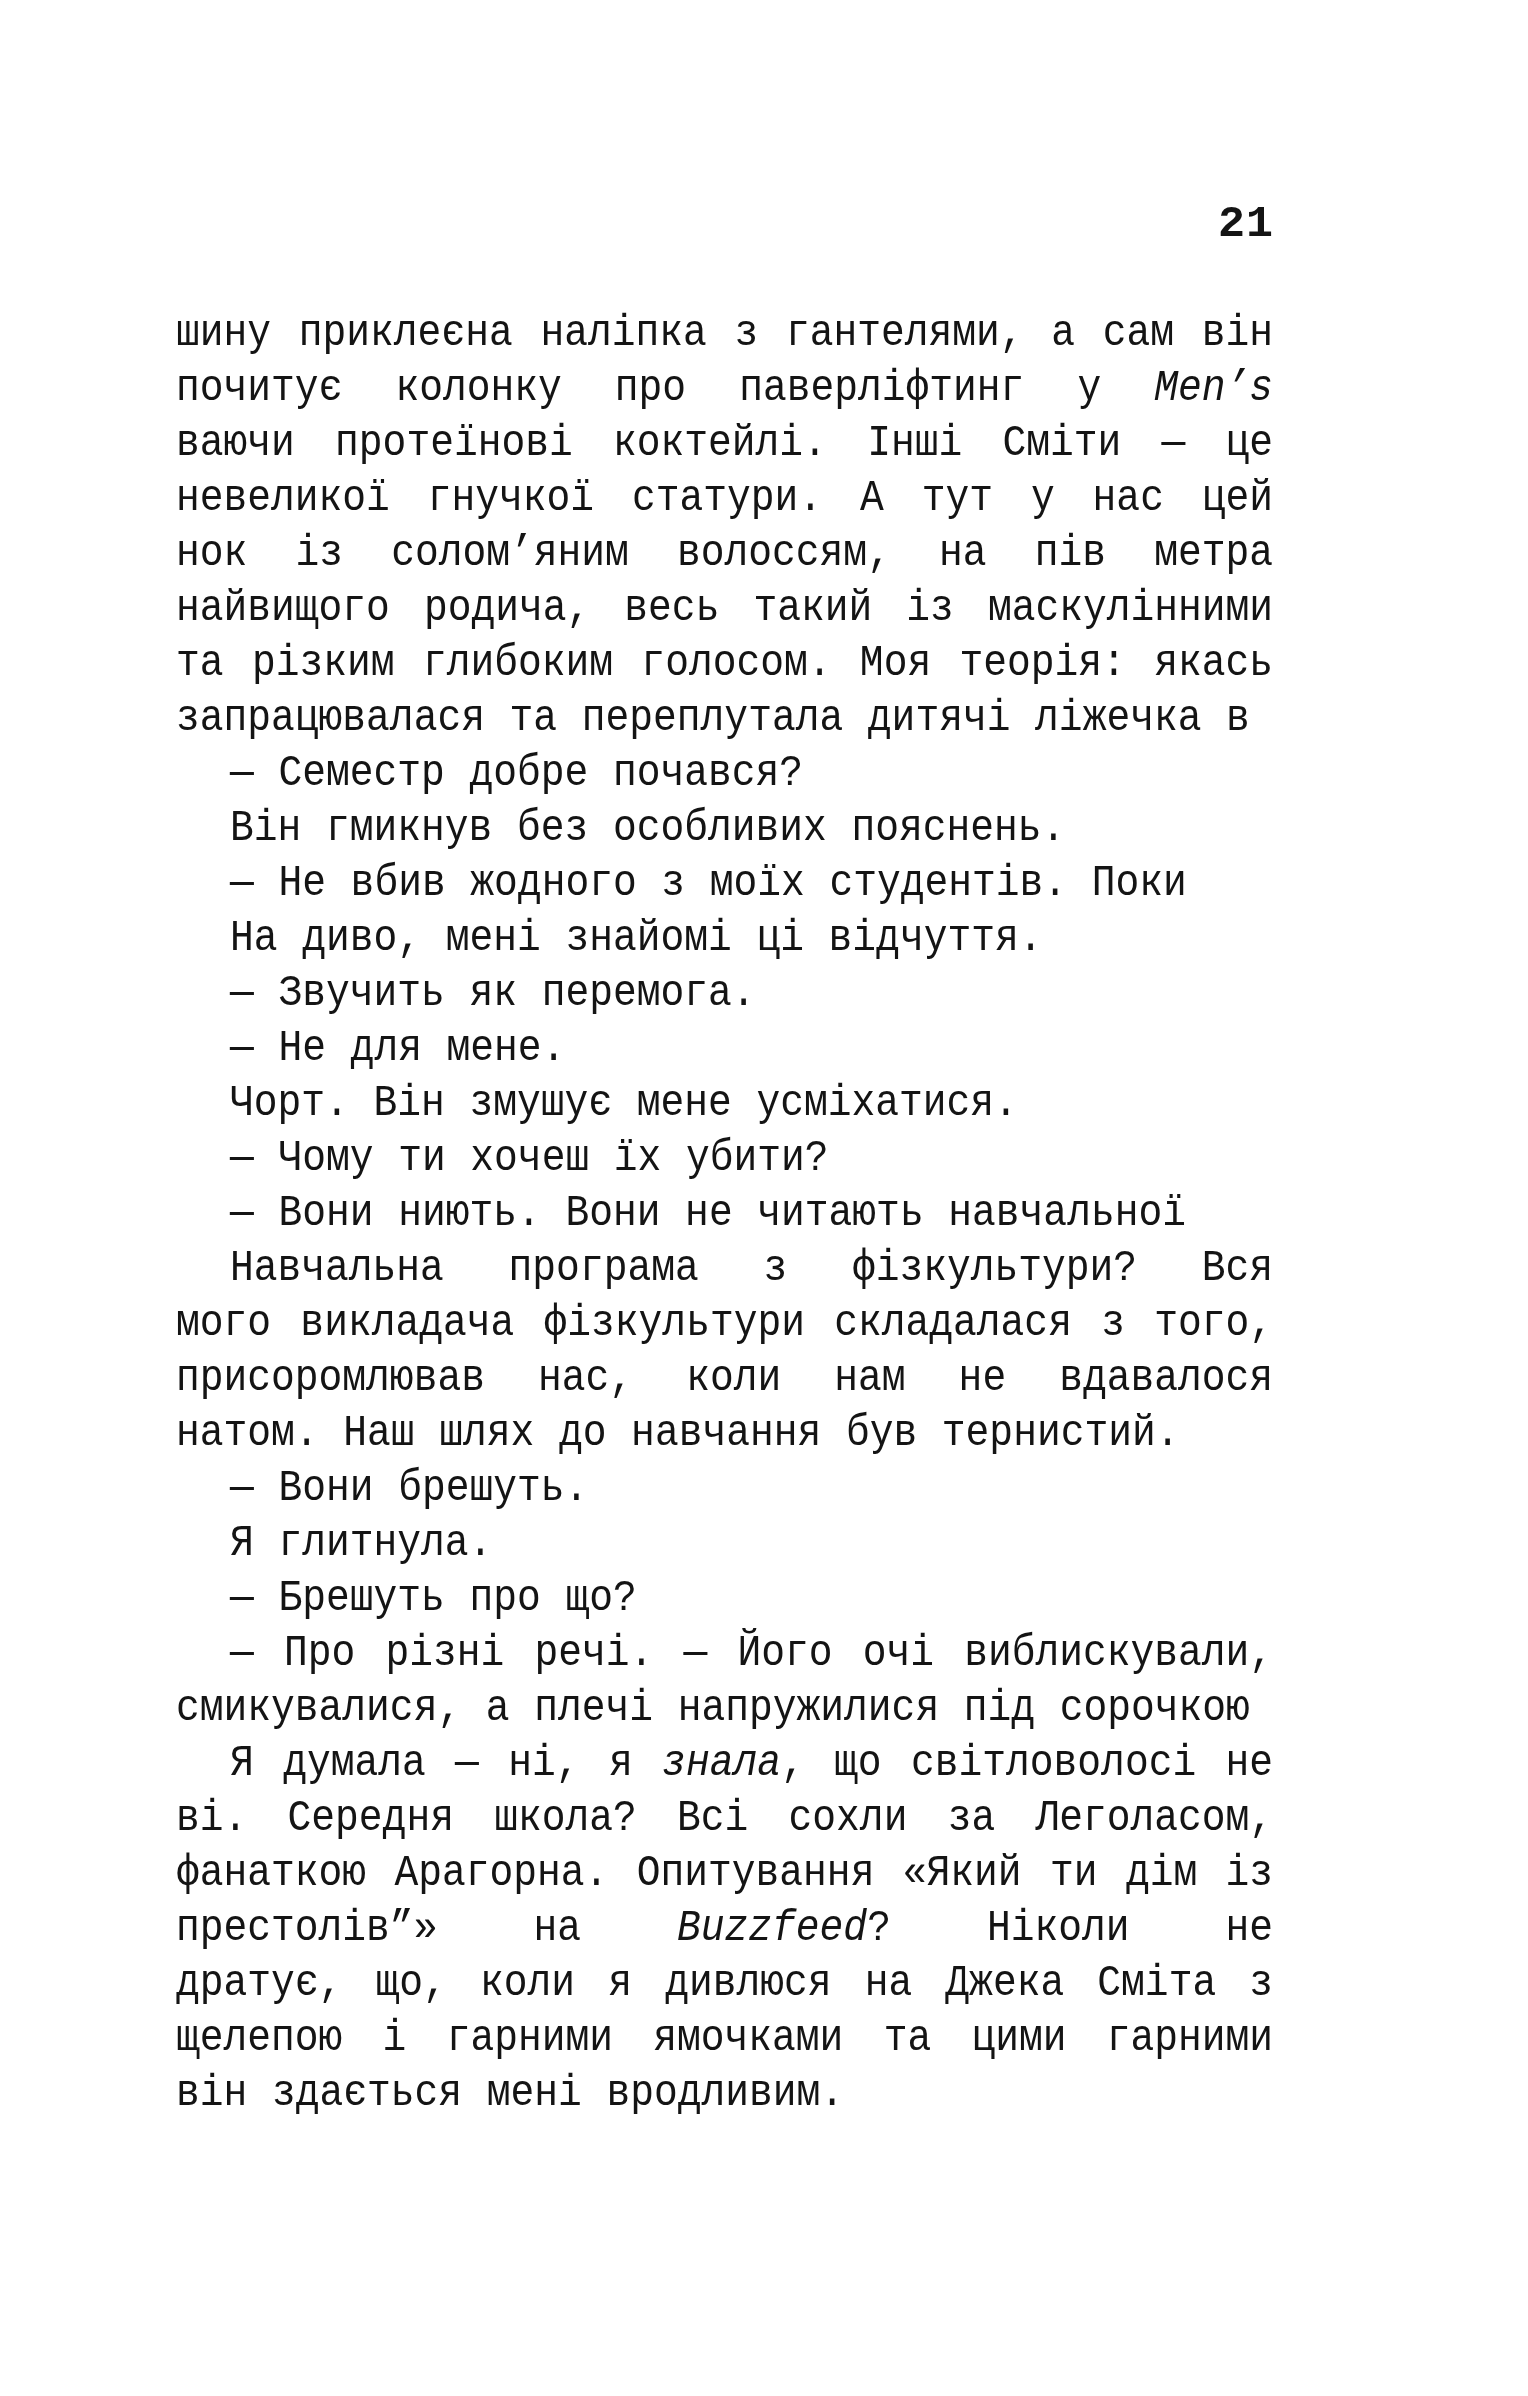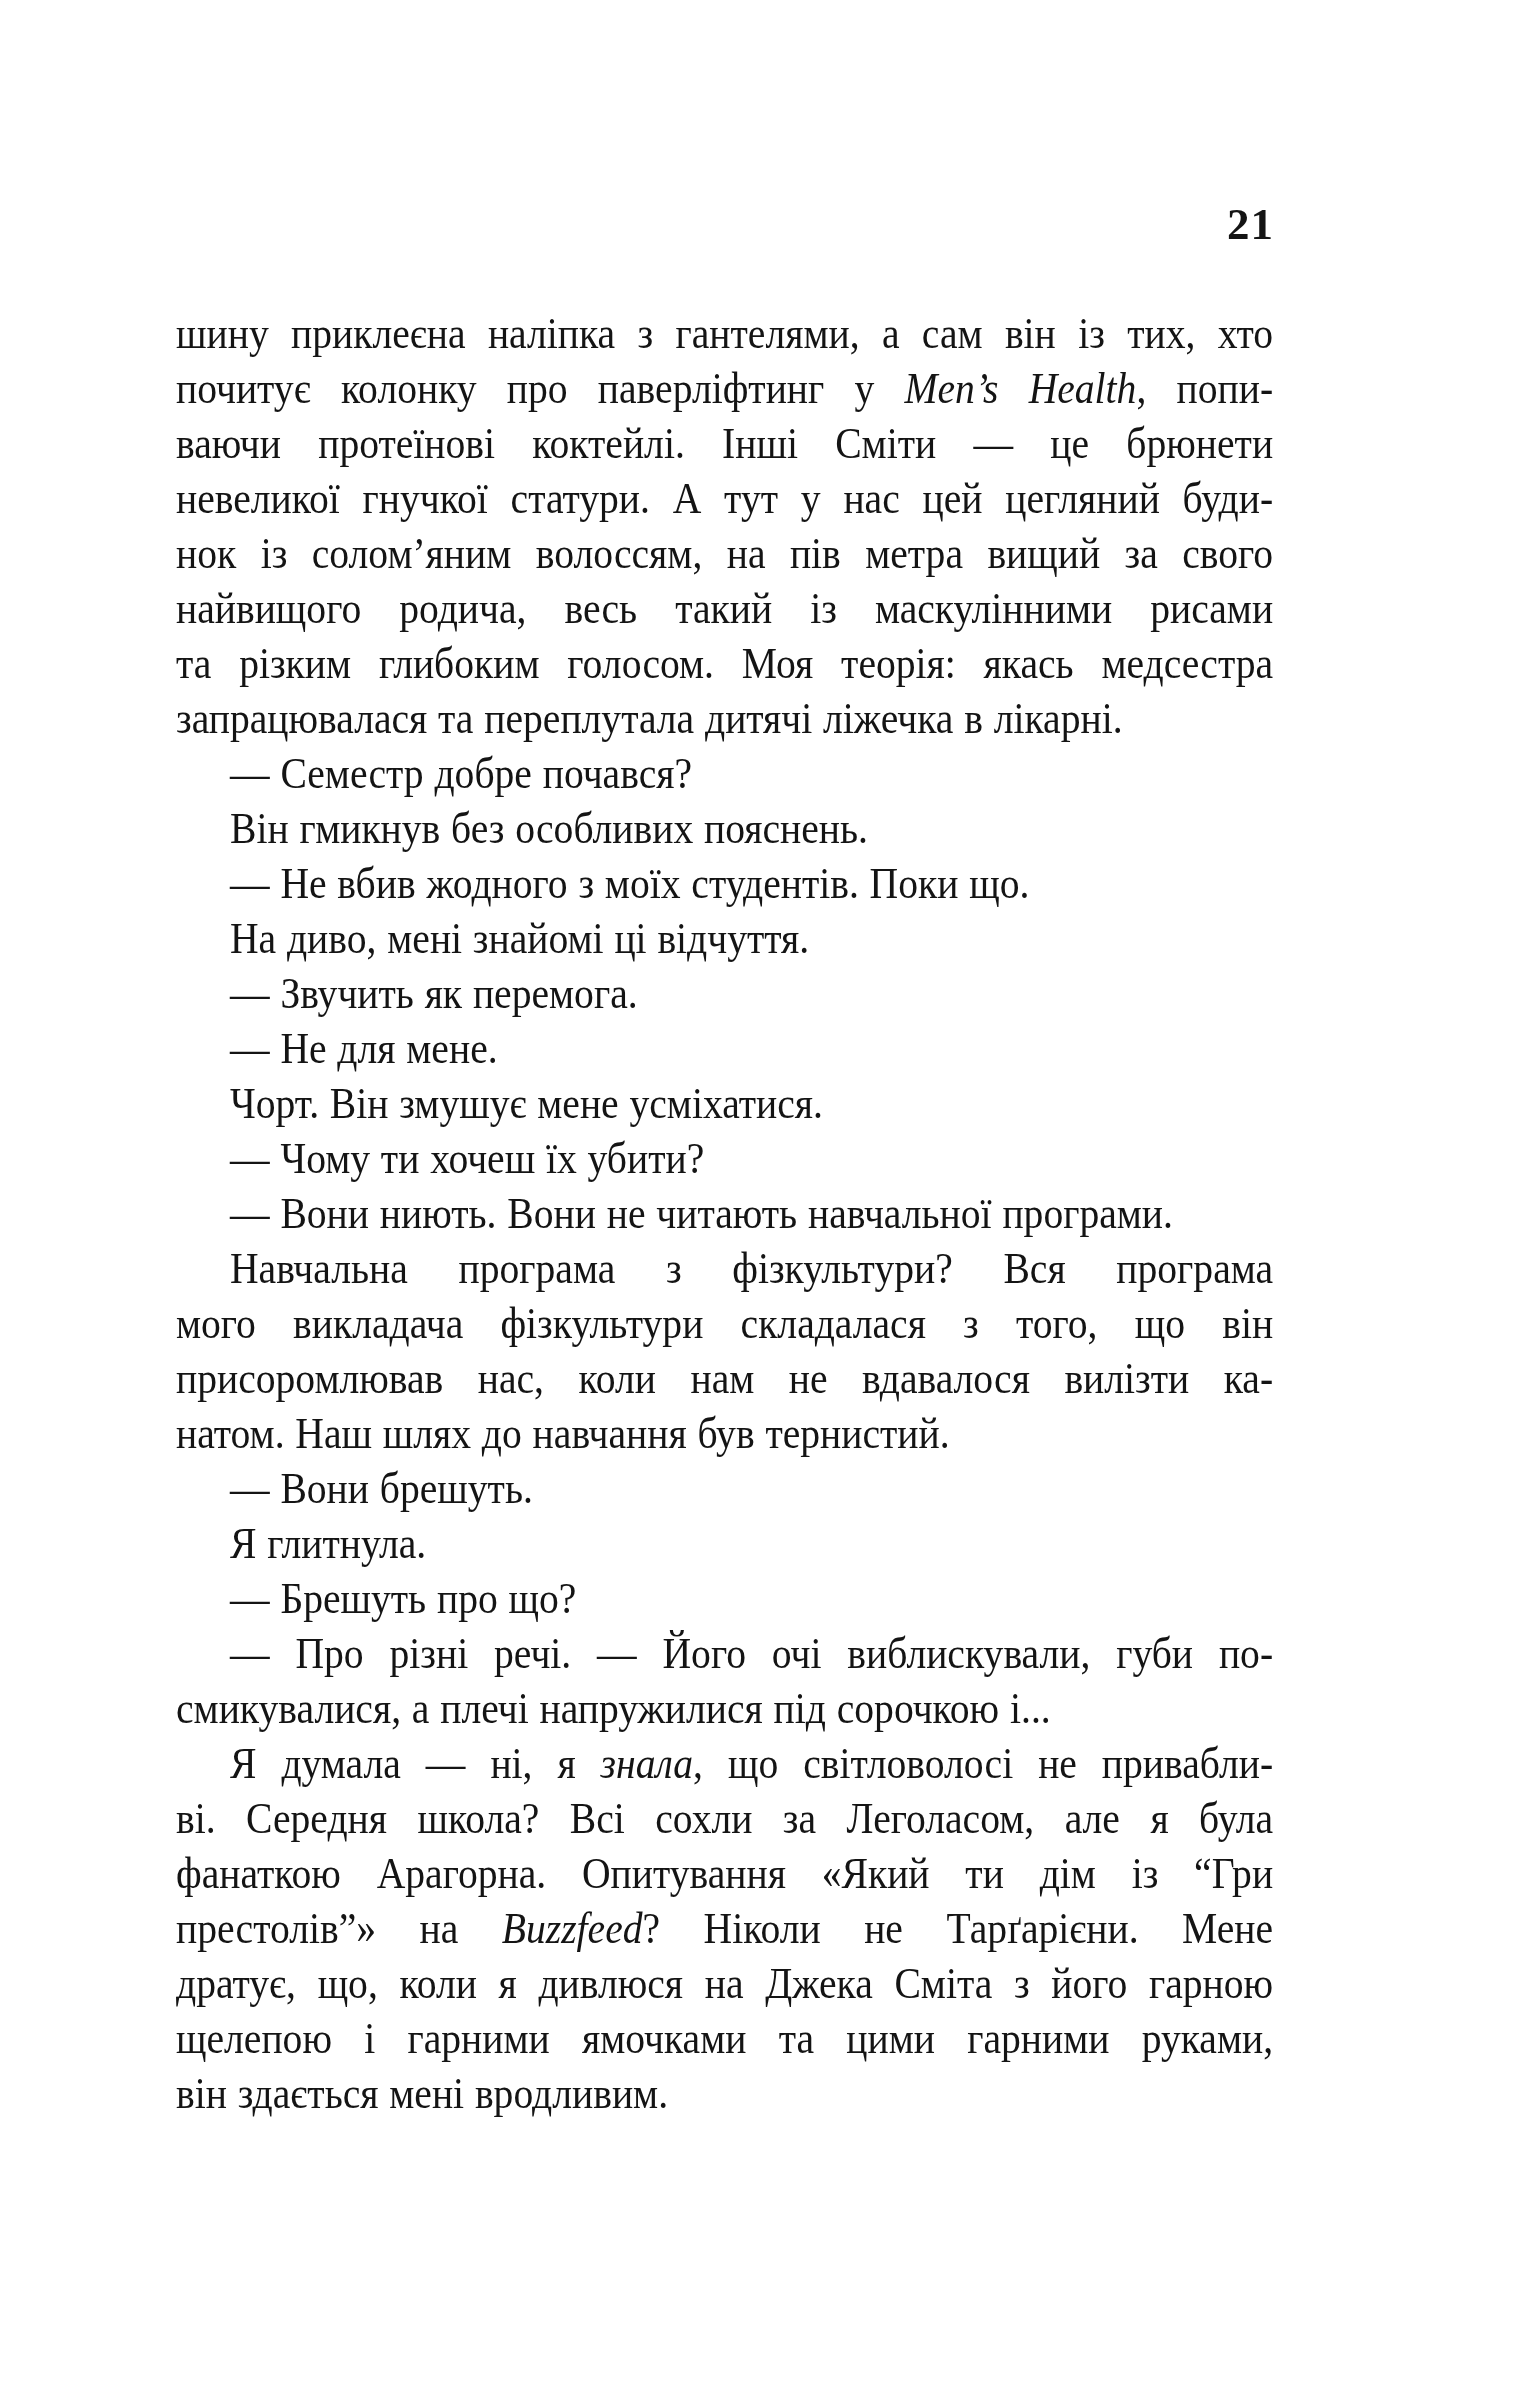--- a/index.html
+++ b/index.html
@@ -6,21 +6,21 @@
     margin: 0;
     padding: 0;
     background: #ffffff;
   }
   .book-page {
     position: relative;
     width: 1528px;
     height: 2396px;
     background: #ffffff;
     color: #141414;
-    font-family: Liberation Serif, serif;
+    font-family: Liberation Mono, monospace;
     overflow: hidden;
   }
   .page-number {
     position: absolute;
     top: 202px;
     right: 254px;
     font-size: 45px;
     line-height: 1;
     font-weight: 700;
     letter-spacing: 1px;

